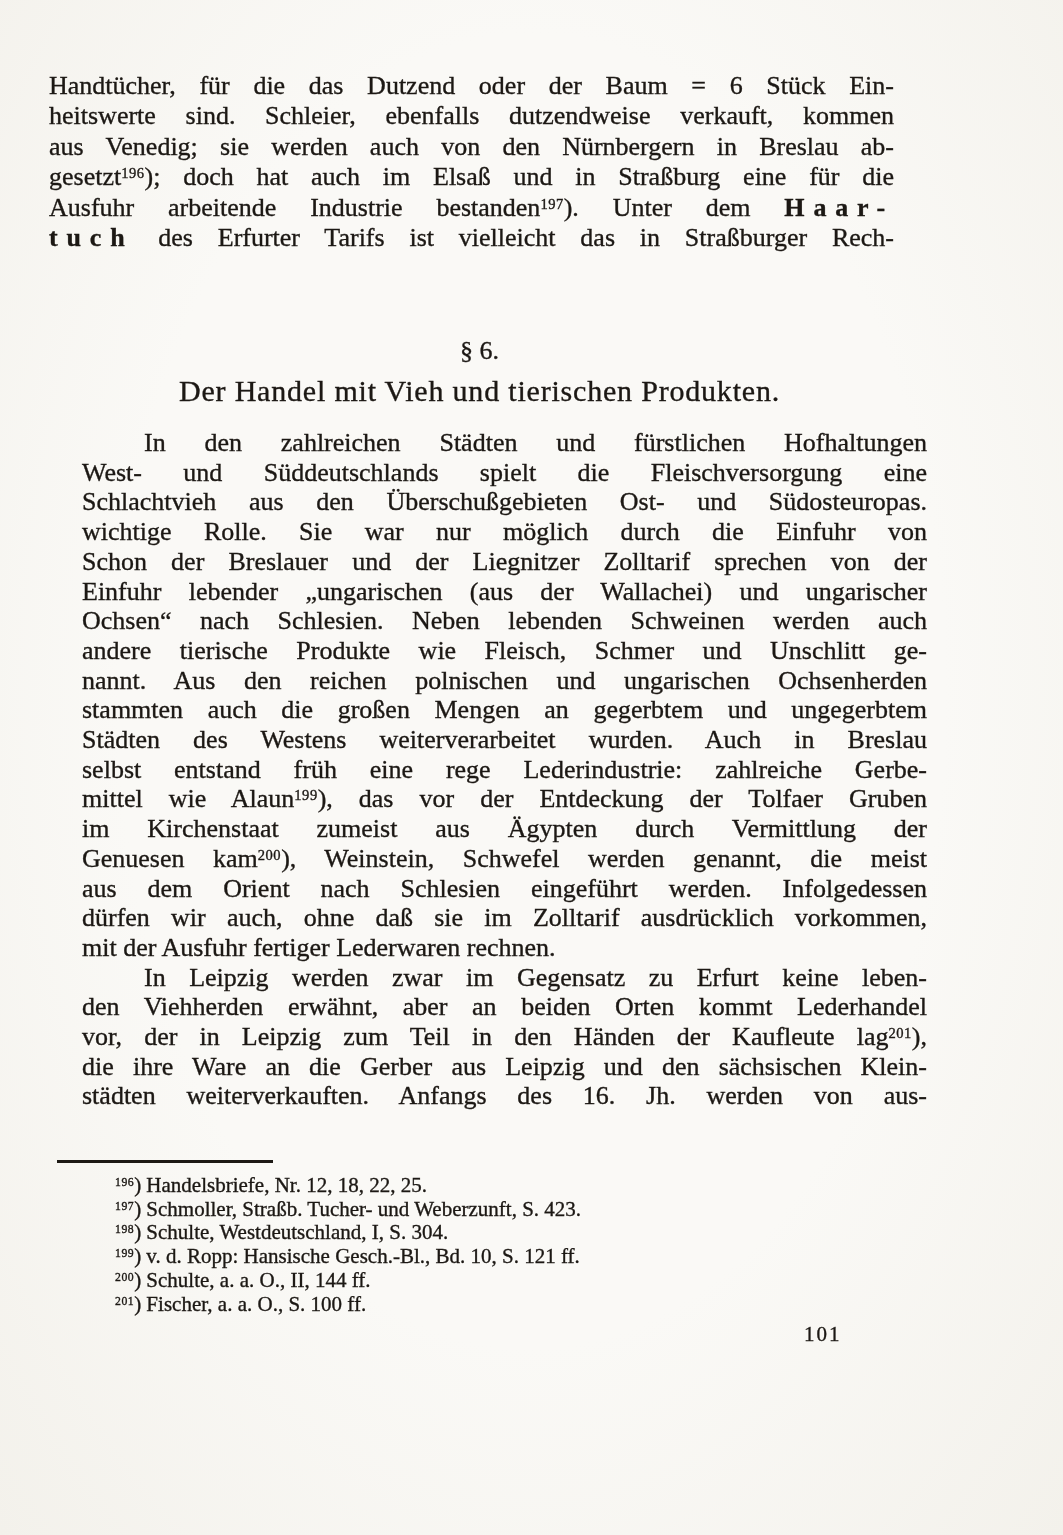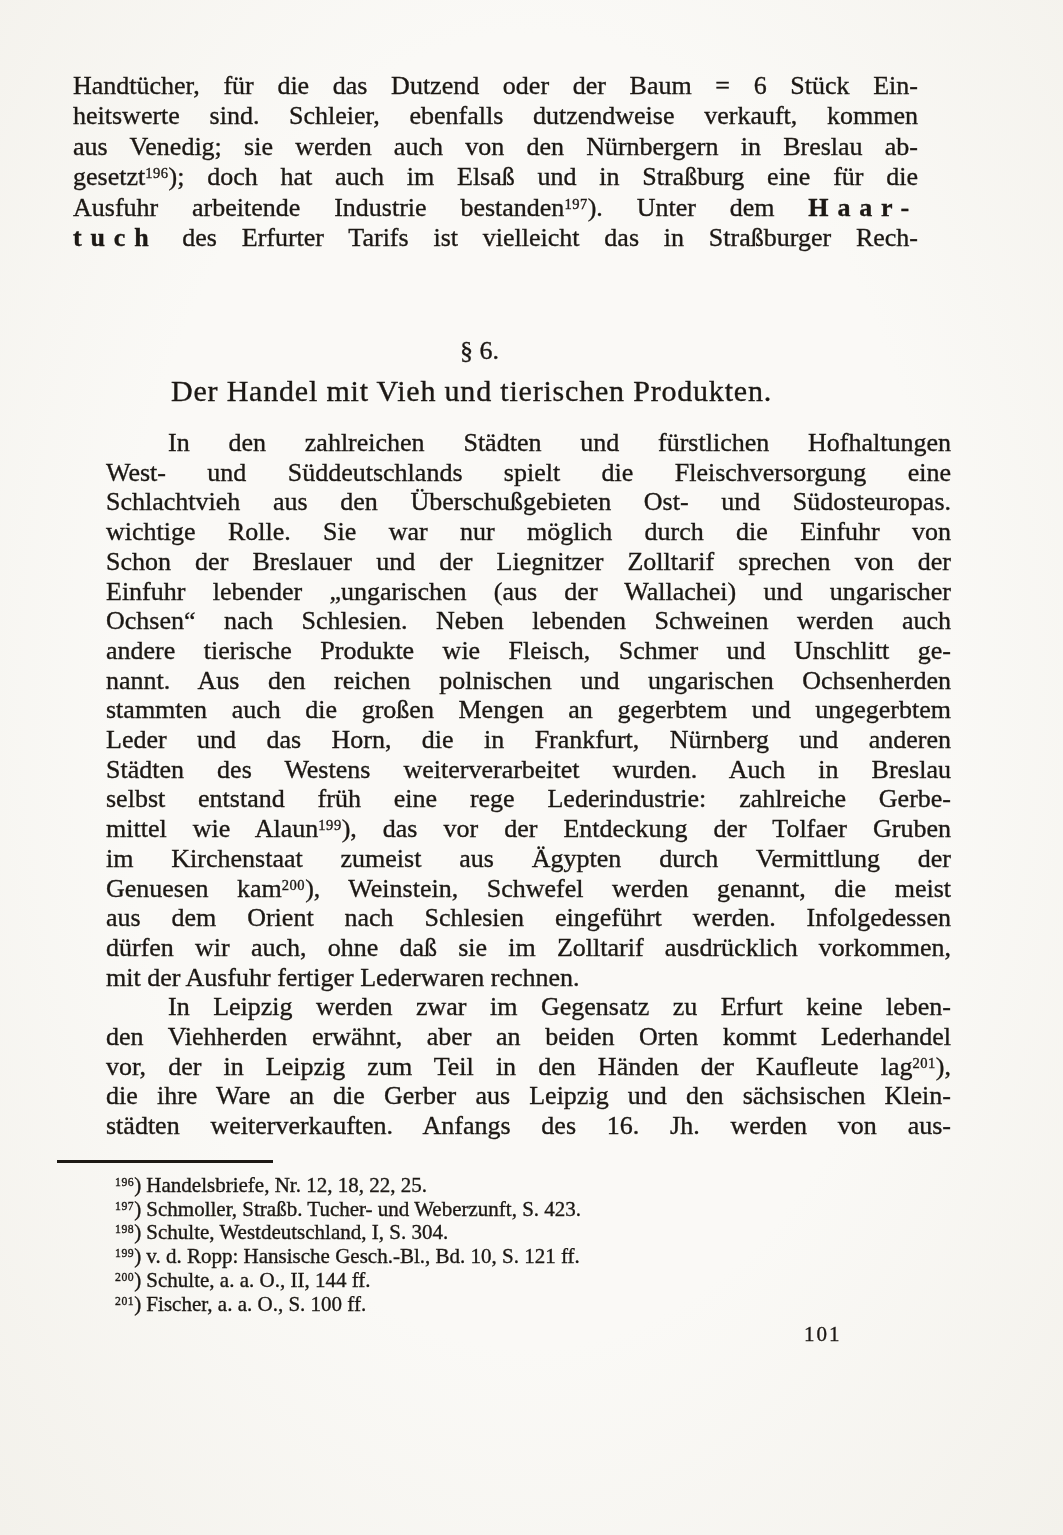--- a/index.html
+++ b/index.html
@@ -14,21 +14,21 @@
     width: 1063px;
     height: 1535px;
     overflow: hidden;
     background: radial-gradient(ellipse at 50% 45%, #faf9f6 55%, #f3f1eb 100%);
     font-family: "Liberation Serif", "DejaVu Serif", serif;
     color: #1c1814;
     -webkit-text-stroke: 0.35px #1c1814;
   }
   .textblock {
     position: absolute;
-    left: 73px;
+    left: 49px;
     width: 845px;
   }
   .contpara {
     top: 71px;
     font-size: 26px;
     line-height: 30.4px;
   }
   .bodytext {
     top: 428px;
     font-size: 26px;
@@ -61,21 +61,21 @@
     position: absolute;
     top: 336px;
     left: 57px;
     width: 845px;
     text-align: center;
     font-size: 26px;
   }
   .section-title {
     position: absolute;
     top: 374px;
-    left: 49px;
+    left: 57px;
     width: 845px;
     text-align: center;
     font-size: 30px;
     letter-spacing: 0.8px;
   }
   .fnrule {
     position: absolute;
     left: 57px;
     top: 1160px;
     width: 216px;
@@ -123,21 +123,20 @@
       <div class="line indent">In den zahlreichen Städten und fürstlichen Hofhaltungen</div>
       <div class="line">West- und Süddeutschlands spielt die Fleischversorgung eine</div>
       <div class="line">Schlachtvieh aus den Überschußgebieten Ost- und Südosteuropas.</div>
       <div class="line">wichtige Rolle. Sie war nur möglich durch die Einfuhr von</div>
       <div class="line">Schon der Breslauer und der Liegnitzer Zolltarif sprechen von der</div>
       <div class="line">Einfuhr lebender „ungarischen (aus der Wallachei) und ungarischer</div>
       <div class="line">Ochsen“ nach Schlesien. Neben lebenden Schweinen werden auch</div>
       <div class="line">andere tierische Produkte wie Fleisch, Schmer und Unschlitt ge-</div>
       <div class="line">nannt. Aus den reichen polnischen und ungarischen Ochsenherden</div>
       <div class="line">stammten auch die großen Mengen an gegerbtem und ungegerbtem</div>
-      <div class="line">Leder und das Horn, die in Frankfurt, Nürnberg und anderen</div>
       <div class="line">Städten des Westens weiterverarbeitet wurden. Auch in Breslau</div>
       <div class="line">selbst entstand früh eine rege Lederindustrie: zahlreiche Gerbe-</div>
       <div class="line">mittel wie Alaun<sup>199</sup>), das vor der Entdeckung der Tolfaer Gruben</div>
       <div class="line">im Kirchenstaat zumeist aus Ägypten durch Vermittlung der</div>
       <div class="line">Genuesen kam<sup>200</sup>), Weinstein, Schwefel werden genannt, die meist</div>
       <div class="line">aus dem Orient nach Schlesien eingeführt werden. Infolgedessen</div>
       <div class="line">dürfen wir auch, ohne daß sie im Zolltarif ausdrücklich vorkommen,</div>
       <div class="line natural">mit der Ausfuhr fertiger Lederwaren rechnen.</div>
       <div class="line indent">In Leipzig werden zwar im Gegensatz zu Erfurt keine leben-</div>
       <div class="line">den Viehherden erwähnt, aber an beiden Orten kommt Lederhandel</div>

